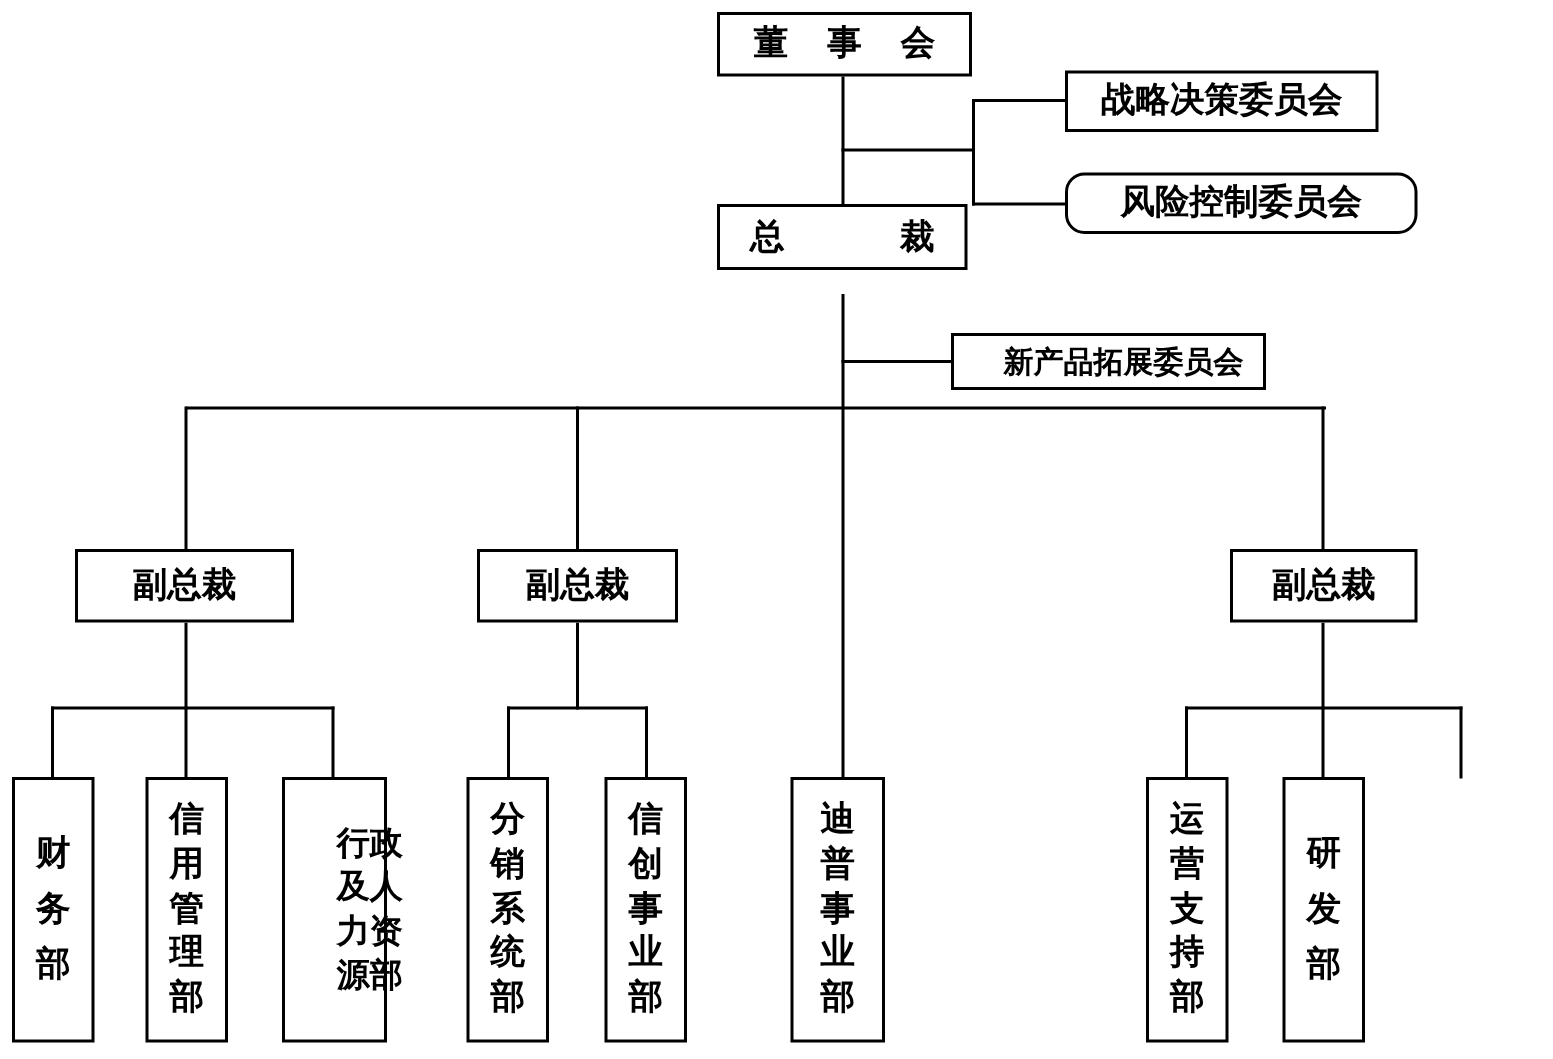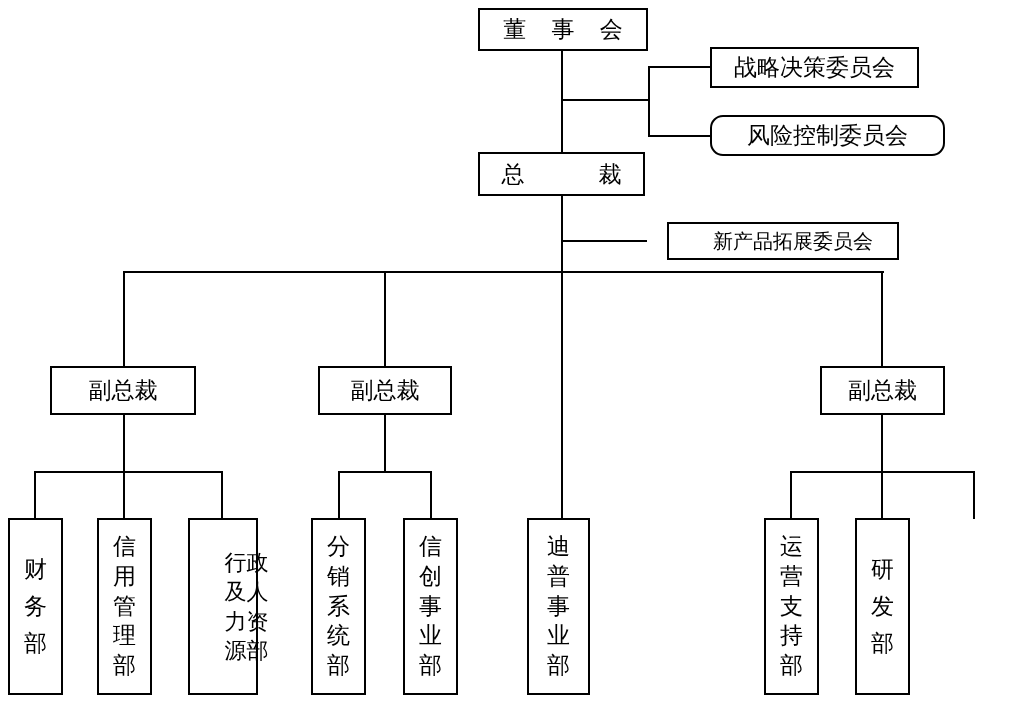--- a/index.html
+++ b/index.html
@@ -19,20 +19,21 @@
   .box{
     position:absolute;
     box-sizing:border-box;
     background:#ffffff;
     border:2px solid #000;
     display:flex;
     align-items:center;
     justify-content:center;
     text-align:center;
     z-index:3;
+    font-weight:bold;
   }
   .box .txt{
     display:block;
     line-height:1.0;
     white-space:pre;
   }
   
   .h-label{font-size:23px;letter-spacing:0px;}
   .h-label-wide{font-size:23px;letter-spacing:9px;text-indent:9px;}
   .h-label-sm{font-size:20px;letter-spacing:0px;}
@@ -74,28 +75,28 @@
 
   <div class="ln hln" style="left:648px;top:135px;width:64px;height:2px;"></div>
 
   <div class="box h-label" style="left:710px;top:47px;width:209px;height:41px;align-items:center;">
     <span class="txt">战略决策委员会</span>
   </div>
   <div class="box h-label" style="left:710px;top:115px;width:235px;height:41px;border-radius:13px;">
     <span class="txt">风险控制委员会</span>
   </div>
 
-  <div class="box h-label-wide" style="left:478px;top:152px;width:167px;height:44px;">
+  <div class="box h-label-wide" style="left:478px;top:136px;width:167px;height:44px;">
     <span class="txt">总    裁</span>
   </div>
 
   <div class="ln vln" style="left:561px;top:196px;width:2px;height:322px;"></div>
 
   <div class="ln hln" style="left:561px;top:240px;width:86px;height:2px;"></div>
-  <div class="box h-label-sm" style="left:667px;top:222px;width:232px;height:38px;padding-left:20px;">
+  <div class="box h-label-sm" style="left:634px;top:222px;width:210px;height:38px;padding-left:20px;">
     <span class="txt">新产品拓展委员会</span>
   </div>
 
   <div class="ln hln" style="left:124px;top:271px;width:760px;height:2px;"></div>
   <div class="ln vln" style="left:123px;top:271px;width:2px;height:96px;"></div>
   <div class="ln vln" style="left:384px;top:271px;width:2px;height:96px;"></div>
   <div class="ln vln" style="left:881px;top:271px;width:2px;height:96px;"></div>
 
   <div class="box h-label" style="left:50px;top:366px;width:146px;height:49px;">
     <span class="txt">副总裁</span>

